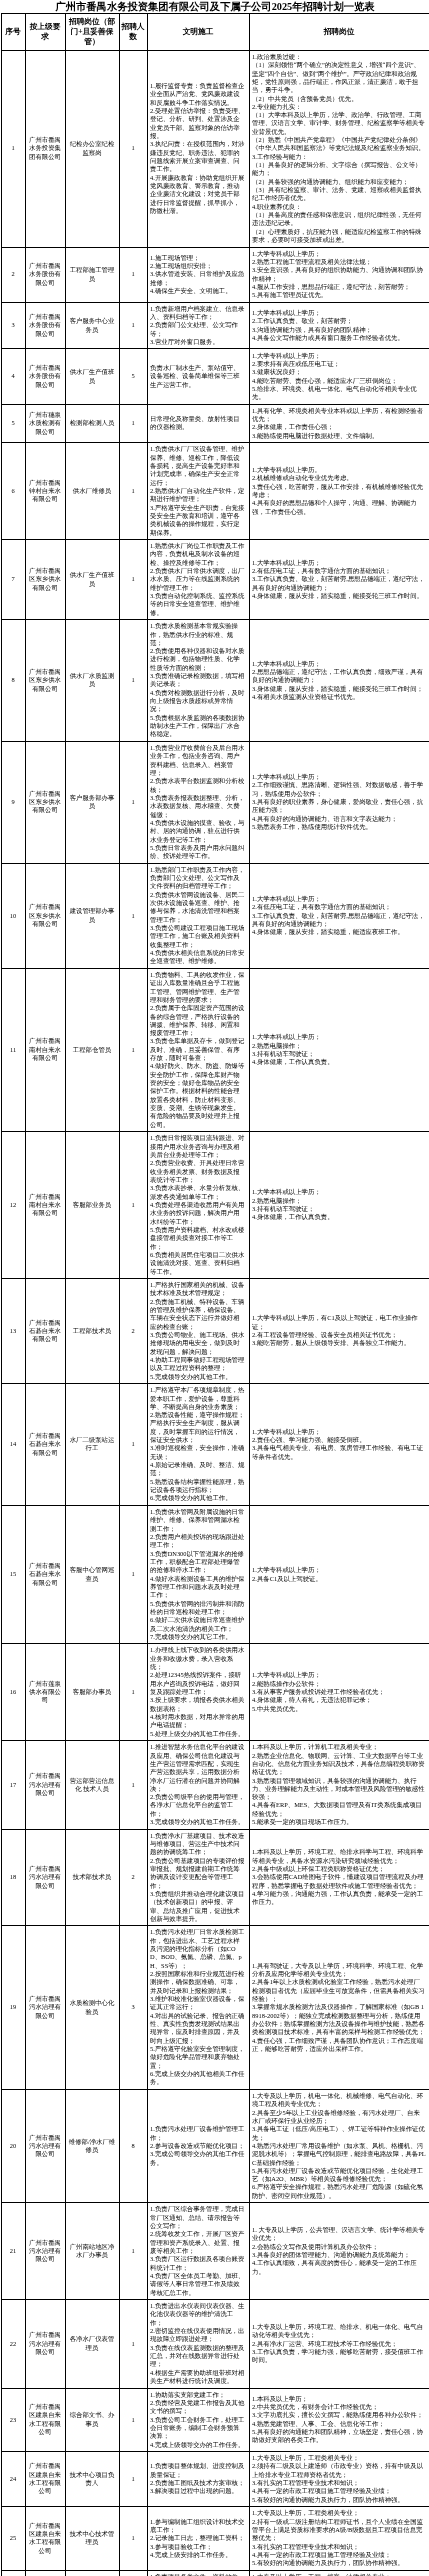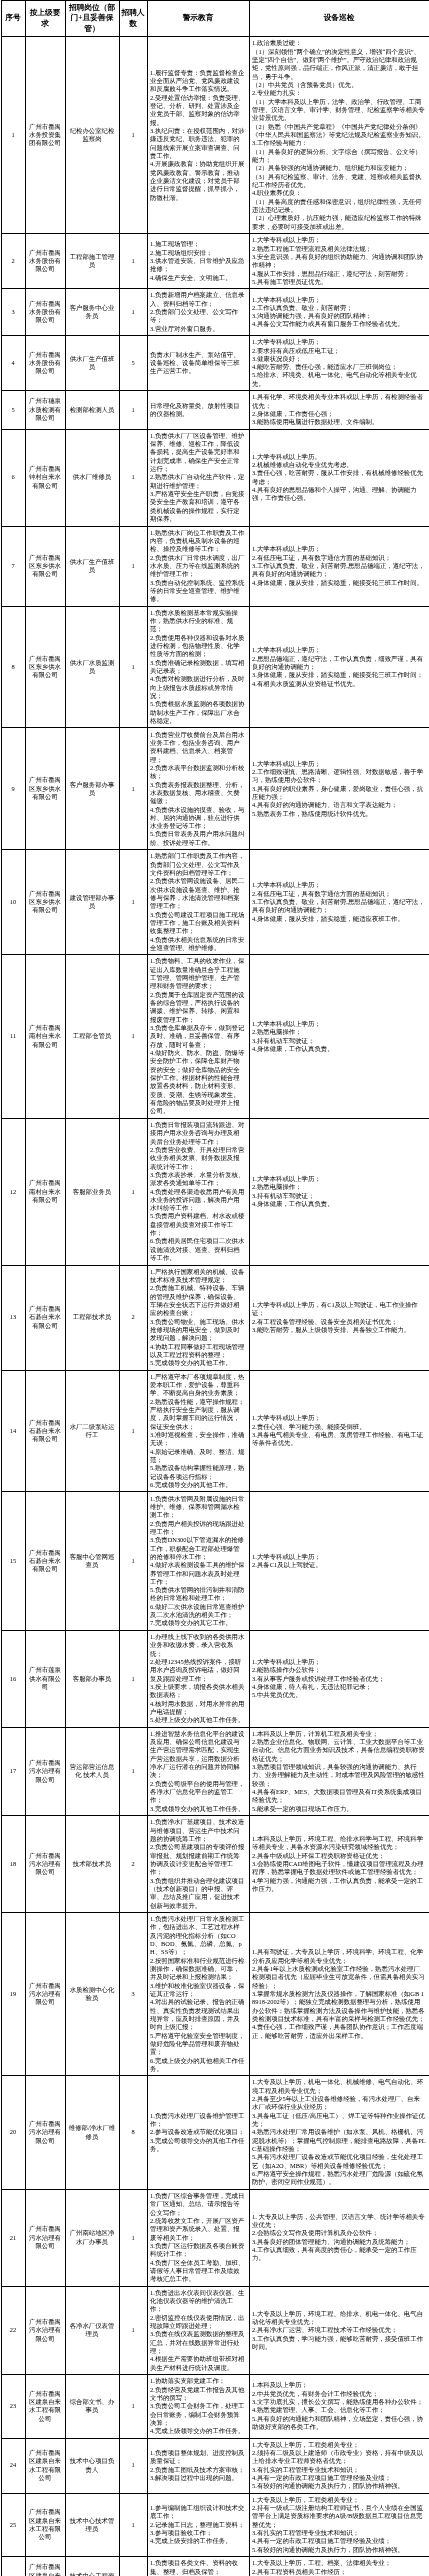--- a/index.html
+++ b/index.html
@@ -11,37 +11,38 @@
   table.plan th { font-size:7.7px; font-weight:bold; text-align:center; vertical-align:middle; padding:2.1px 1px; line-height:1.35; }
   table.plan td { font-size:6.4px; line-height:1.3; vertical-align:middle; }
   .c-no, .c-count { text-align:center; padding:1px 0.5px; }
   .c-company, .c-pos { text-align:center; padding:1px 1.5px; }
   .c-duty, .c-req { text-align:left; padding:2.1px 2.6px; white-space:pre-wrap; word-break:break-all; }
 </style>
 </head>
 <body>
 
 <div class="doc">
+  <div class="doc-title">广州市番禺水务投资集团有限公司及下属子公司2025年招聘计划一览表</div>
   <table class="plan">
     <colgroup>
       <col style="width:24px">
       <col style="width:40px">
       <col style="width:54px">
       <col style="width:28px">
       <col style="width:102px">
       <col style="width:180px">
     </colgroup>
     <thead>
       <tr>
         <th>序号</th>
         <th>按上级要求</th>
         <th>招聘岗位（部门+且妥善保管）</th>
         <th>招聘人数</th>
-        <th>警示教育</th>
-        <th>设备巡检</th>
+        <th>文明施工</th>
+        <th>招聘岗位</th>
       </tr>
     </thead>
     <tbody id="rows-body">
   <tr>
     <td class="c-no">1</td>
     <td class="c-company">广州市番禺水务投资集团有限公司</td>
     <td class="c-pos">纪检办公室纪检监察岗</td>
     <td class="c-count">1</td>
     <td class="c-duty">1.履行监督专责：负责监督检查企业全面从严治党、党风廉政建设和反腐败斗争工作落实情况。
 2.受理处置信访举报：负责受理、登记、分析、研判、处置涉及企业党员干部、监察对象的信访举报。

